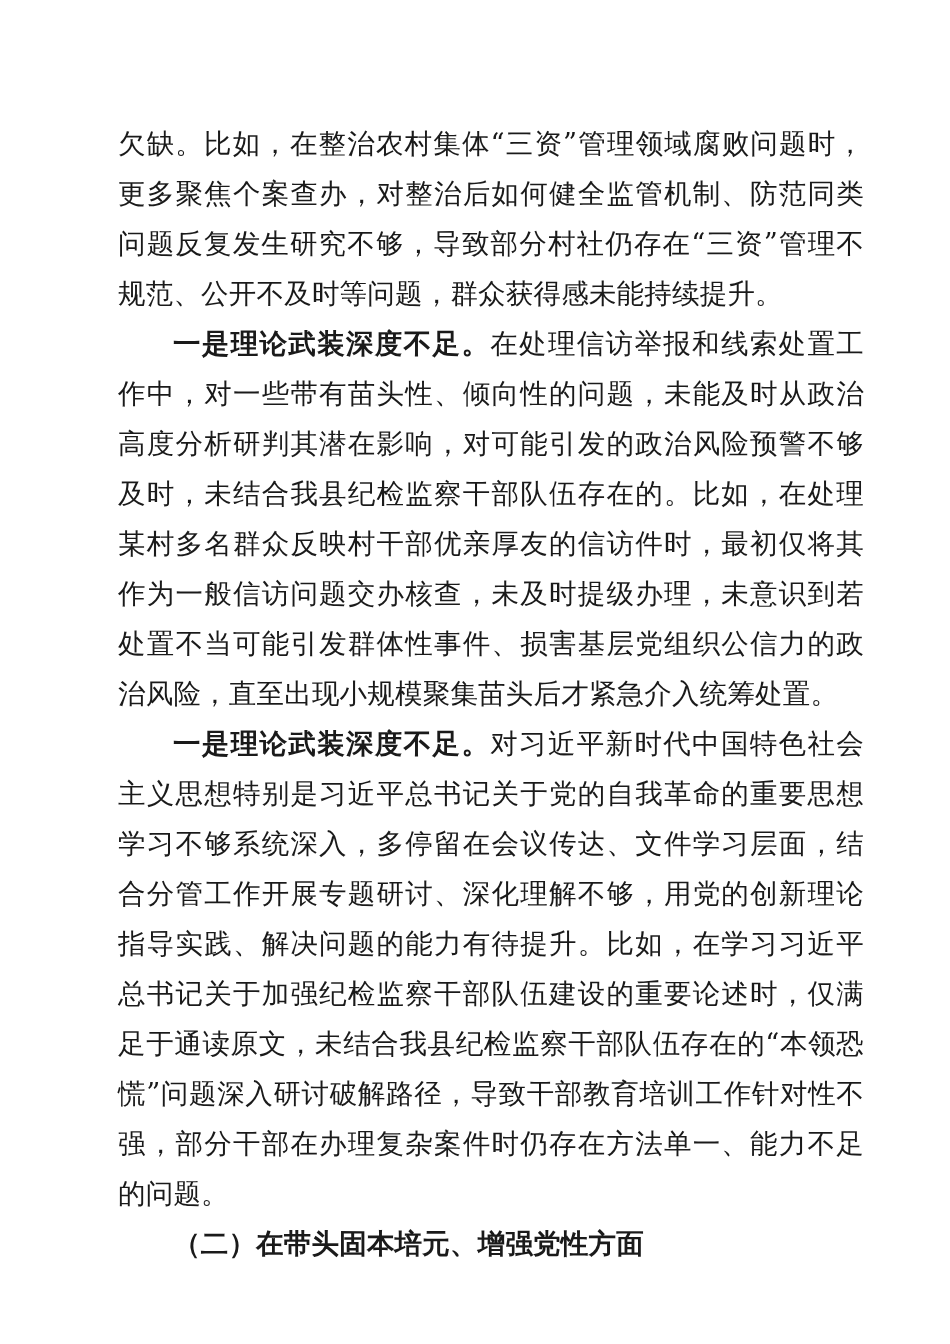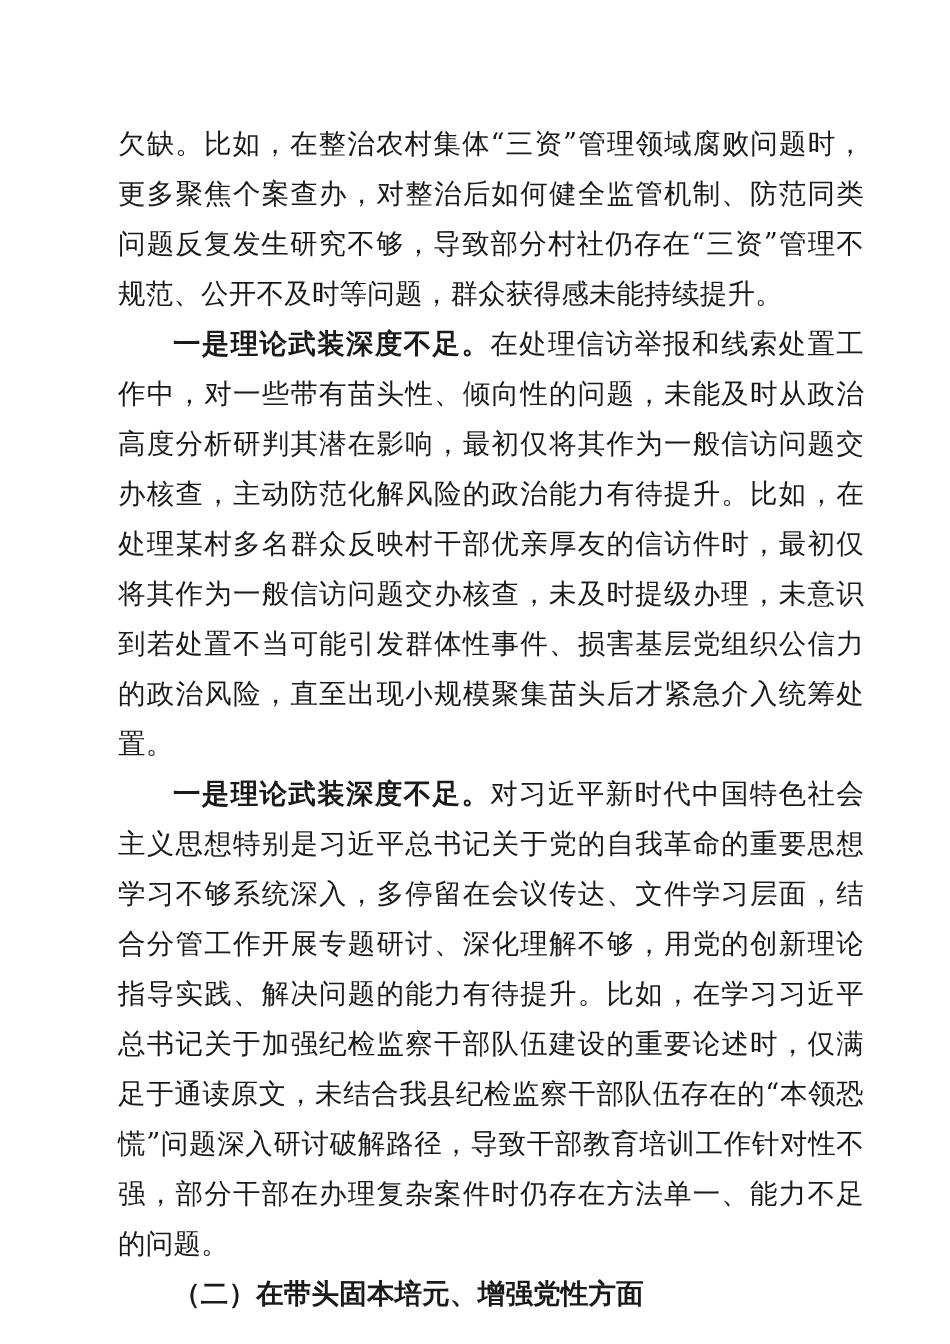--- a/index.html
+++ b/index.html
@@ -47,21 +47,21 @@
 <body>
 
 <div class="page">
   <div class="doc-body">
 
     <p class="para no-indent">
       <span>欠缺。比如，在整治农村集体“三资”管理领域腐败问题时，更多聚焦个案查办，对整治后如何健全监管机制、防范同类问题反复发生研究不够，导致部分村社仍存在“三资”管理不规范、公开不及时等问题，群众获得感未能持续提升。</span>
     </p>
 
     <p class="para">
-      <span class="bold-lead">一是理论武装深度不足。</span><span>在处理信访举报和线索处置工作中，对一些带有苗头性、倾向性的问题，未能及时从政治高度分析研判其潜在影响，最初仅将其作为一般信访问题交办核查，主动防范化解风险的政治能力有待提升。比如，在处理某村多名群众反映村干部优亲厚友的信访件时，最初仅将其作为一般信访问题交办核查，未及时提级办理，未意识到若处置不当可能引发群体性事件、损害基层党组织公信力的政治风险，直至出现小规模聚集苗头后才紧急介入统筹处置。</span>
+      <span class="bold-lead">一是理论武装深度不足。</span><span>在处理信访举报和线索处置工作中，对一些带有苗头性、倾向性的问题，未能及时从政治高度分析研判其潜在影响，对可能引发的政治风险预警不够及时，未结合我县纪检监察干部队伍存在的。比如，在处理某村多名群众反映村干部优亲厚友的信访件时，最初仅将其作为一般信访问题交办核查，未及时提级办理，未意识到若处置不当可能引发群体性事件、损害基层党组织公信力的政治风险，直至出现小规模聚集苗头后才紧急介入统筹处置。</span>
     </p>
 
     <p class="para">
       <span class="bold-lead">一是理论武装深度不足。</span><span>对习近平新时代中国特色社会主义思想特别是习近平总书记关于党的自我革命的重要思想学习不够系统深入，多停留在会议传达、文件学习层面，结合分管工作开展专题研讨、深化理解不够，用党的创新理论指导实践、解决问题的能力有待提升。比如，在学习习近平总书记关于加强纪检监察干部队伍建设的重要论述时，仅满足于通读原文，未结合我县纪检监察干部队伍存在的“本领恐慌”问题深入研讨破解路径，导致干部教育培训工作针对性不强，部分干部在办理复杂案件时仍存在方法单一、能力不足的问题。</span>
     </p>
 
     <p class="para heading">
       <span>（二）在带头固本培元、增强党性方面</span>
     </p>
 

